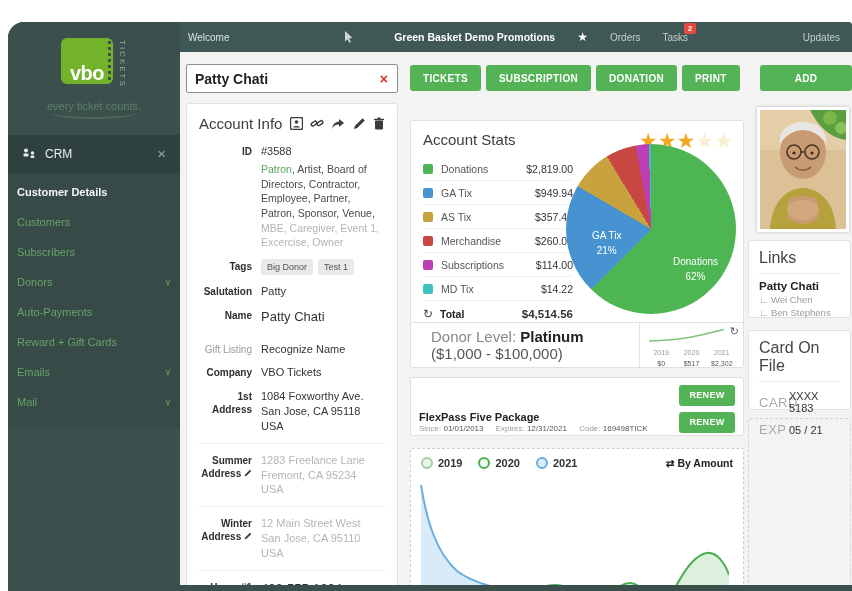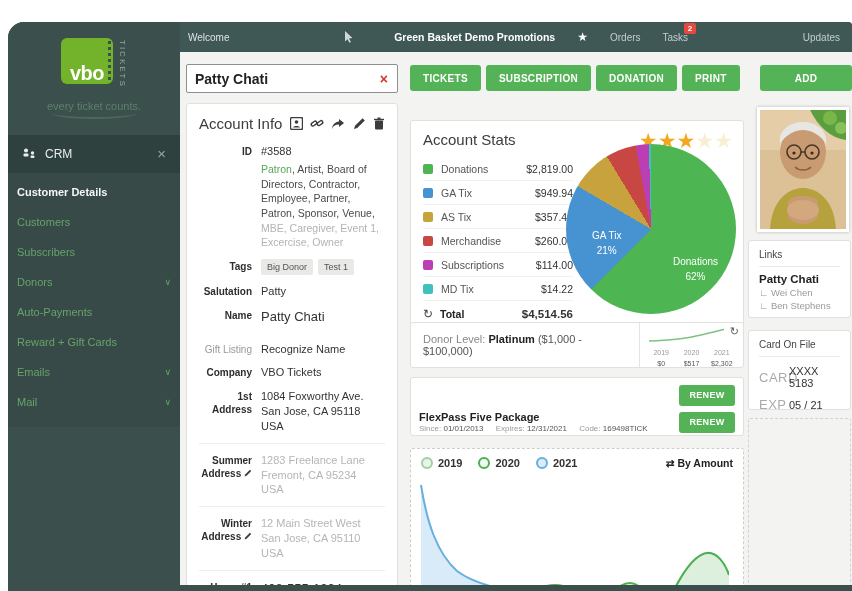--- a/index.html
+++ b/index.html
@@ -94,21 +94,21 @@
   .legend-row.total .lv { font-size:11.5px; }
   .refresh { font-size:12px; color:#444; margin-right:7px; font-weight:normal; }
   .pie-wrap { position:absolute; right:7px; top:23px; width:170px; height:170px; }
   .pie { width:170px; height:170px; border-radius:50%; }
   .pie-label { position:absolute; color:#fff; font-size:10px; text-align:center; line-height:1.5; }
   .pie-label.ga { left:26px; top:84px; }
   .pie-label.don { right:18px; top:110px; }
 
   
   .donor { left:230px; top:270px; width:334px; height:46px; display:flex; align-items:center; }
-  .donor-left { flex:1; padding:0 12px; font-size:11px; color:#888; }
+  .donor-left { flex:1; padding:0 20px; font-size:15px; color:#888; }
   .donor-left b { color:#222; }
   .donor-left span.range { color:#555; }
   .donor-right { width:104px; border-left:1px solid #e4e4e2; height:100%; position:relative; padding:5px 6px 0; }
   .donor-refresh { position:absolute; right:4px; top:2px; font-size:11px; color:#555; cursor:pointer; }
   .donor-cols { display:flex; margin-top:1px; }
   .donor-col { flex:1; text-align:center; font-size:7px; color:#999; line-height:1.5; }
   .donor-col .amt { color:#555; }
 
   
   .subs { left:230px; top:325px; width:334px; height:59px; padding:5px 8px; }
@@ -129,21 +129,21 @@
   .ring.y20 { border:2px solid #4caf50; background:#f2faf2; }
   .ring.y21 { border:2px solid #68aede; background:#d8ecfa; }
   .by-amount { margin-left:auto; font-size:10.5px; color:#222; cursor:pointer; }
   .hist svg { position:absolute; left:4px; right:0; top:34px; }
 
   
   .photo { position:absolute; left:577px; top:55px; width:92px; height:125px; border:3px solid #fff;
            box-shadow:0 0 3px rgba(0,0,0,0.25); }
   .photo svg { display:block; }
   .links { left:568px; top:188px; width:103px; height:78px; padding:8px 10px; }
-  .links-title { font-size:10px; color:#444; border-bottom:1px solid #ebebe9; padding-bottom:6px; }
+  .links-title { font-size:16px; color:#444; border-bottom:1px solid #ebebe9; padding-bottom:6px; }
   .links-primary { font-size:11.5px; font-weight:bold; color:#222; margin-top:6px; }
   .links-child { font-size:9.5px; color:#9a9a98; margin-top:2px; }
   .cardfile { left:568px; top:278px; width:103px; height:80px; padding:8px 10px; }
   .cf-row { display:flex; align-items:center; margin-top:8px; }
   .cf-lbl { font-size:13px; color:#aaa; width:30px; letter-spacing:0.5px; }
   .cf-val { font-size:11px; color:#333; }
   .dashed-panel { position:absolute; left:568px; top:366px; width:103px; height:180px;
                   border:1px dashed #d2d2d0; border-radius:2px; }
 </style>
 </head>

